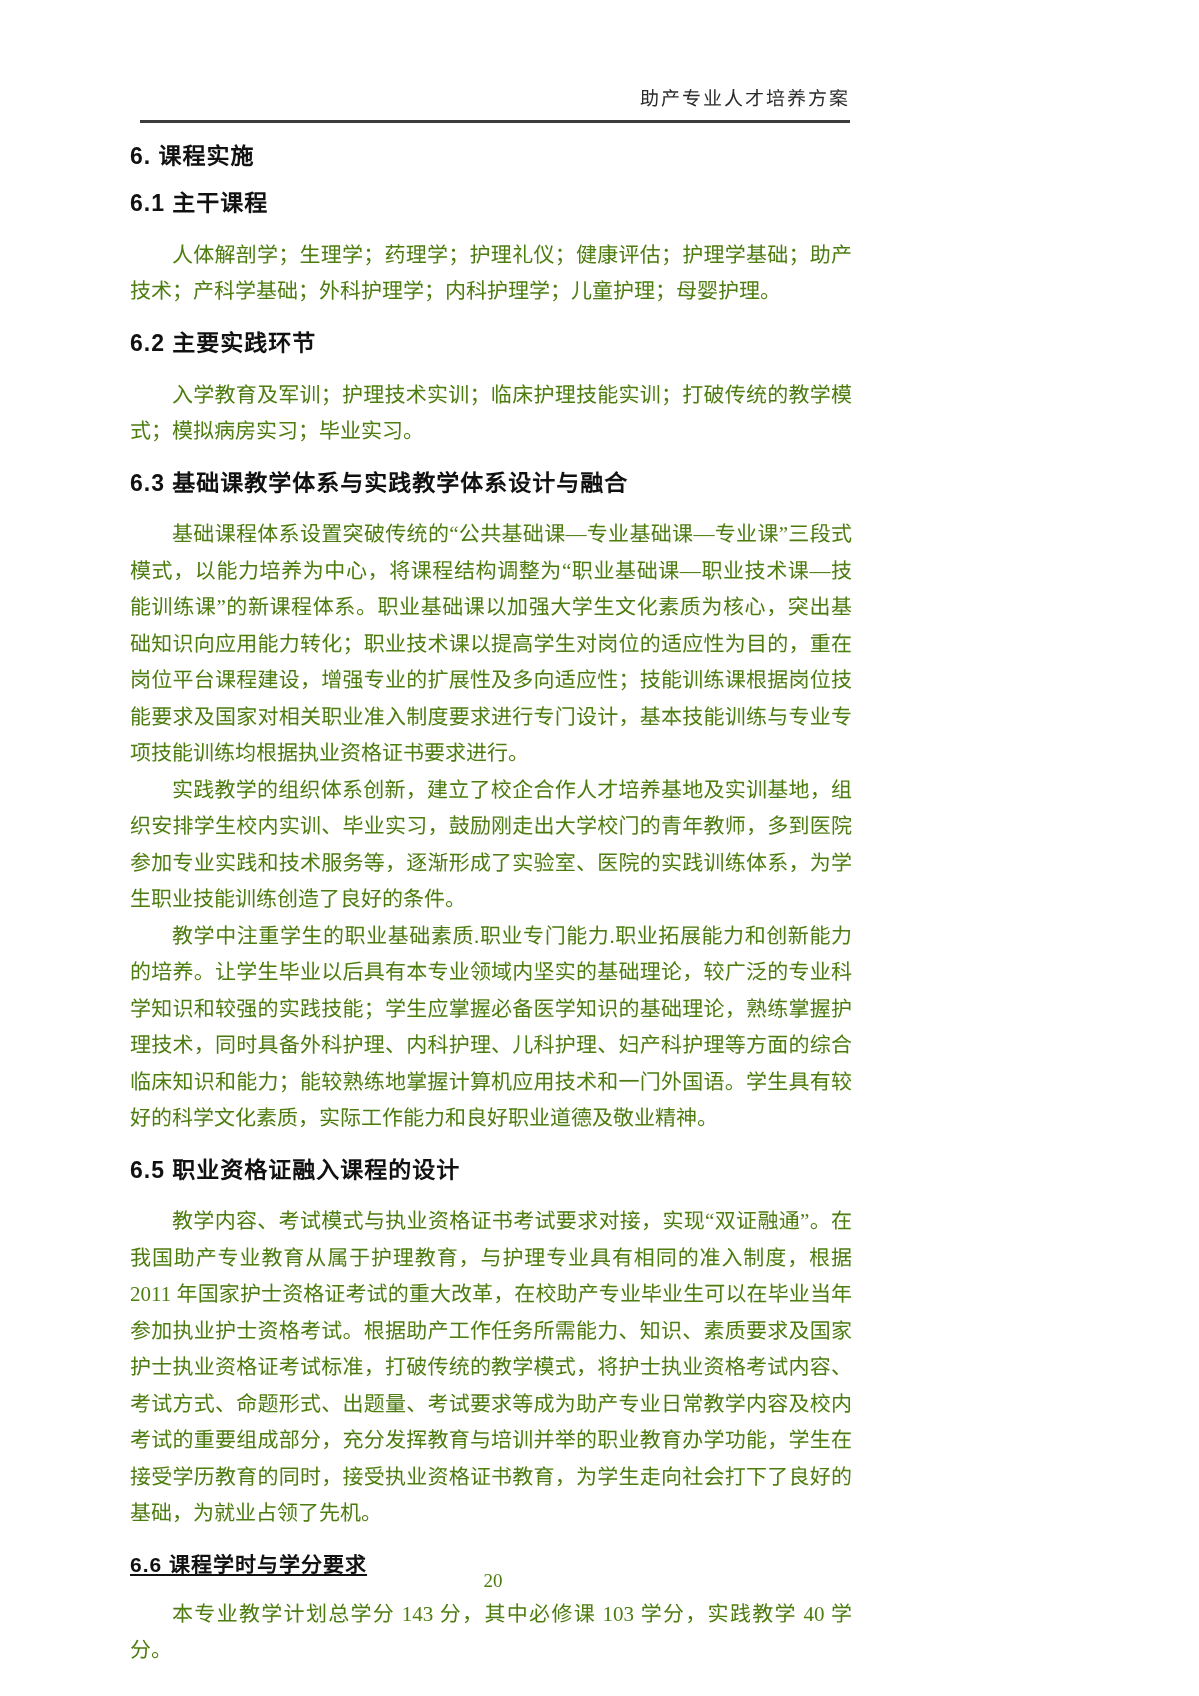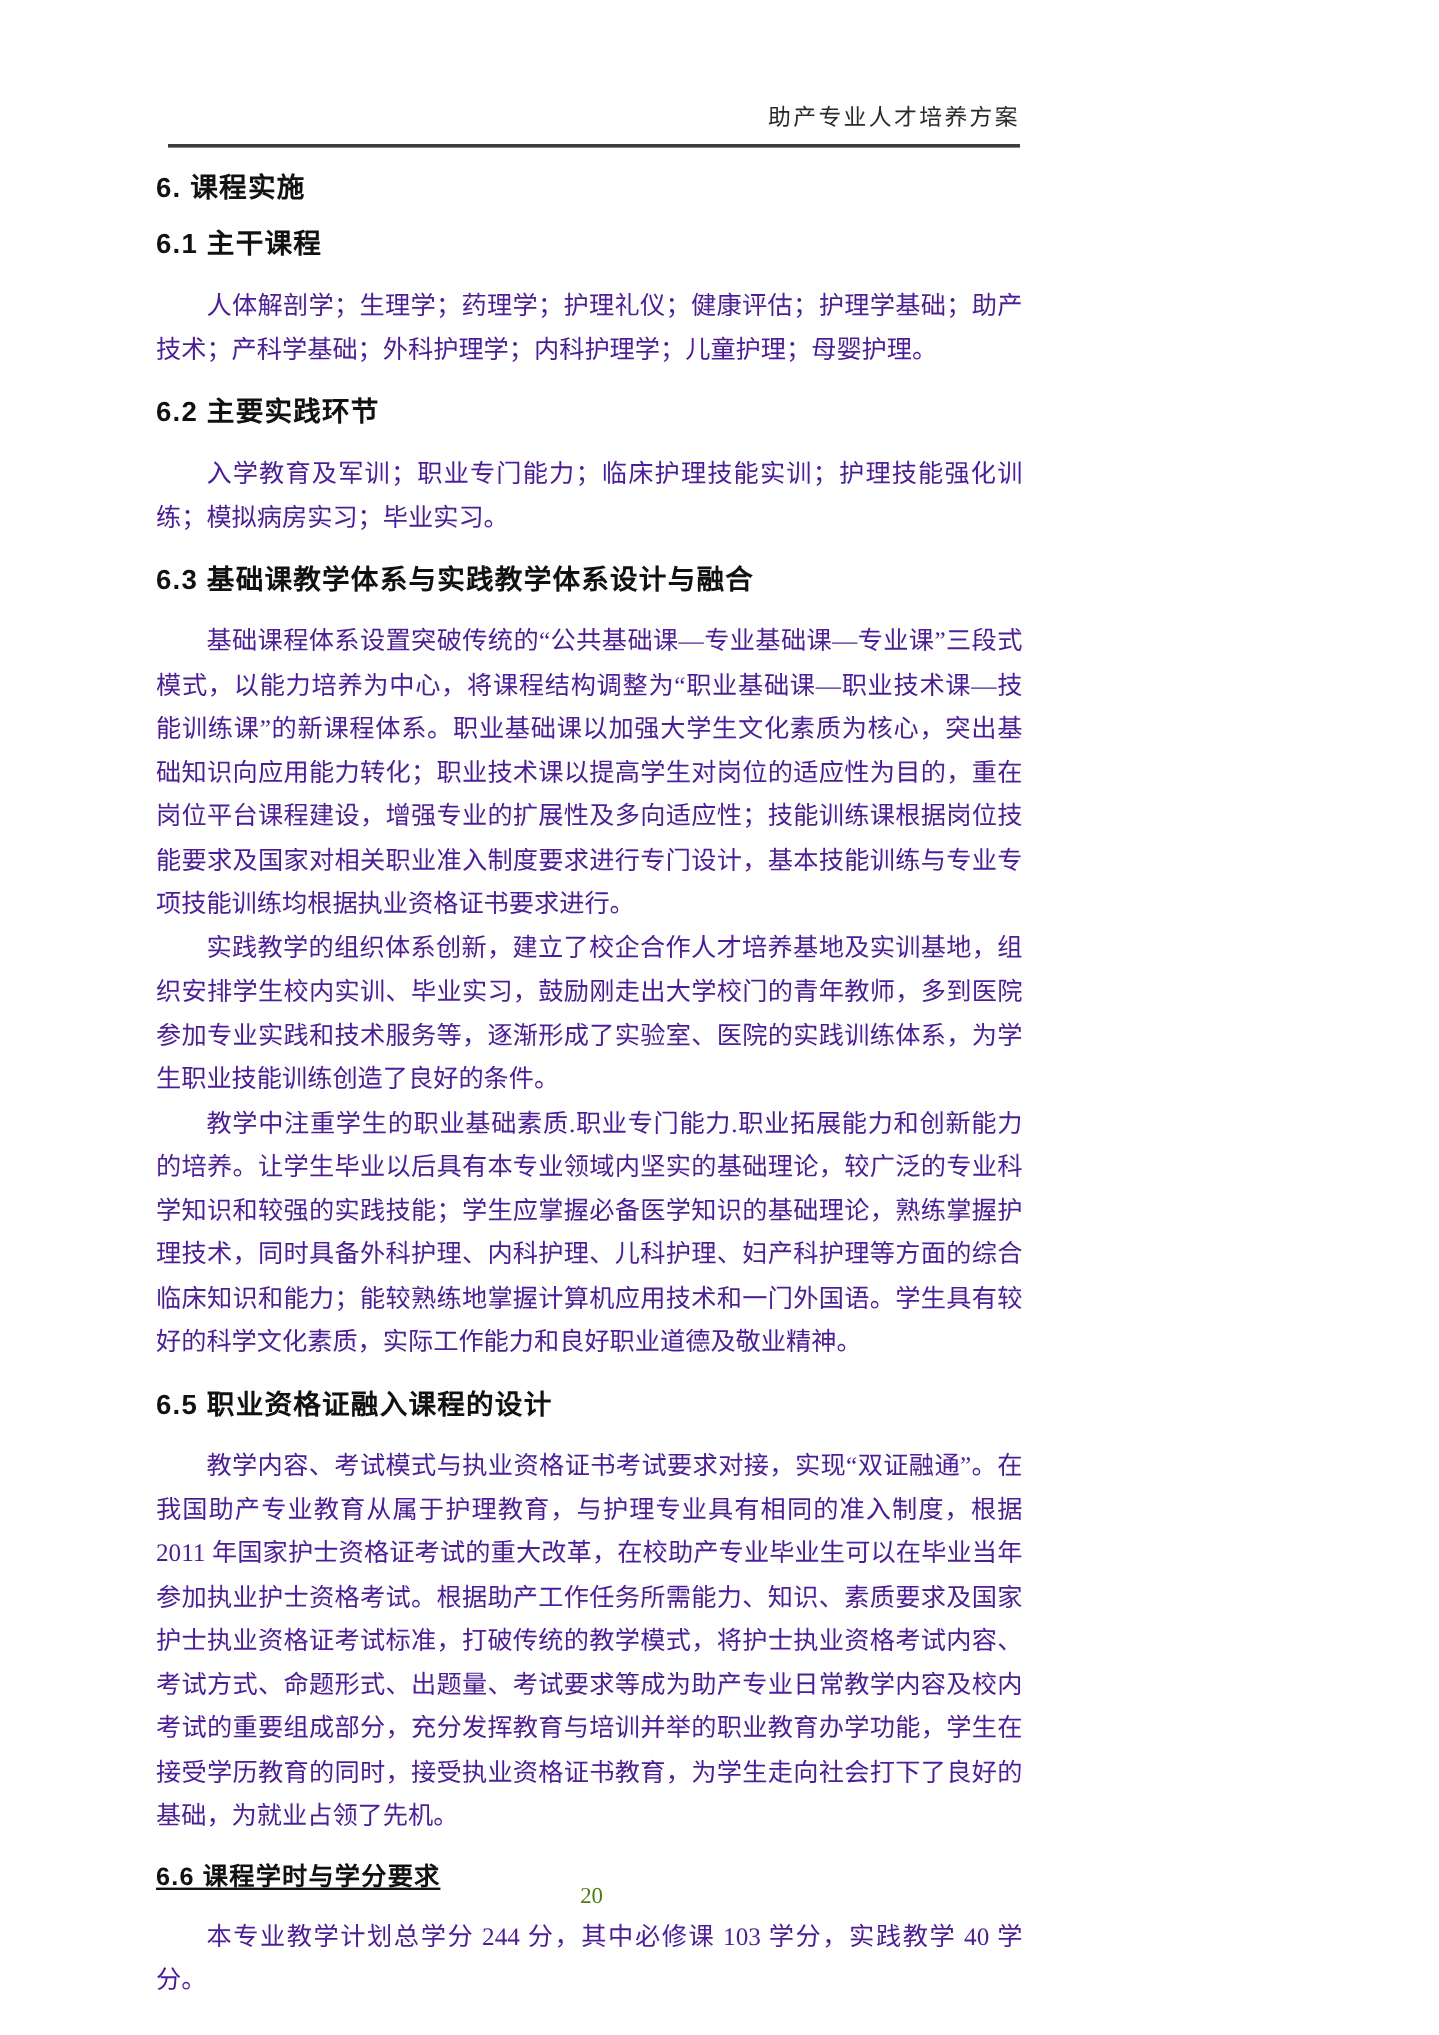--- a/index.html
+++ b/index.html
@@ -42,21 +42,21 @@
   .sec-heading.small {
     font-size: 21px;
     text-decoration: underline;
   }
   .para {
     font-size: 21px;
     line-height: 36.5px;
     text-align: justify;
     text-indent: 2em;
     margin: 0;
-    color: #4c1d95;
+    color: #4d7c0f;
   }
   .page-number {
     position: absolute;
     top: 1570px;
     left: 0;
     right: 0;
     text-align: center;
     font-size: 19px;
     color: #4d7c0f;
   }
@@ -69,31 +69,31 @@
   <div class="doc-header">助产专业人才培养方案</div>
 
   <div class="content">
 
     <h2 class="sec-heading">6. 课程实施</h2>
 
     <h2 class="sec-heading">6.1 主干课程</h2>
     <p class="para">人体解剖学；生理学；药理学；护理礼仪；健康评估；护理学基础；助产技术；产科学基础；外科护理学；内科护理学；儿童护理；母婴护理。</p>
 
     <h2 class="sec-heading">6.2 主要实践环节</h2>
-    <p class="para">入学教育及军训；职业专门能力；临床护理技能实训；护理技能强化训练；模拟病房实习；毕业实习。</p>
+    <p class="para">入学教育及军训；护理技术实训；临床护理技能实训；打破传统的教学模式；模拟病房实习；毕业实习。</p>
 
     <h2 class="sec-heading">6.3 基础课教学体系与实践教学体系设计与融合</h2>
     <p class="para">基础课程体系设置突破传统的“公共基础课—专业基础课—专业课”三段式模式，以能力培养为中心，将课程结构调整为“职业基础课—职业技术课—技能训练课”的新课程体系。职业基础课以加强大学生文化素质为核心，突出基础知识向应用能力转化；职业技术课以提高学生对岗位的适应性为目的，重在岗位平台课程建设，增强专业的扩展性及多向适应性；技能训练课根据岗位技能要求及国家对相关职业准入制度要求进行专门设计，基本技能训练与专业专项技能训练均根据执业资格证书要求进行。</p>
     <p class="para">实践教学的组织体系创新，建立了校企合作人才培养基地及实训基地，组织安排学生校内实训、毕业实习，鼓励刚走出大学校门的青年教师，多到医院参加专业实践和技术服务等，逐渐形成了实验室、医院的实践训练体系，为学生职业技能训练创造了良好的条件。</p>
 
     <p class="para">教学中注重学生的职业基础素质.职业专门能力.职业拓展能力和创新能力的培养。让学生毕业以后具有本专业领域内坚实的基础理论，较广泛的专业科学知识和较强的实践技能；学生应掌握必备医学知识的基础理论，熟练掌握护理技术，同时具备外科护理、内科护理、儿科护理、妇产科护理等方面的综合临床知识和能力；能较熟练地掌握计算机应用技术和一门外国语。学生具有较好的科学文化素质，实际工作能力和良好职业道德及敬业精神。</p>
 
     <h2 class="sec-heading">6.5 职业资格证融入课程的设计</h2>
     <p class="para">教学内容、考试模式与执业资格证书考试要求对接，实现“双证融通”。在我国助产专业教育从属于护理教育，与护理专业具有相同的准入制度，根据 2011 年国家护士资格证考试的重大改革，在校助产专业毕业生可以在毕业当年参加执业护士资格考试。根据助产工作任务所需能力、知识、素质要求及国家护士执业资格证考试标准，打破传统的教学模式，将护士执业资格考试内容、考试方式、命题形式、出题量、考试要求等成为助产专业日常教学内容及校内考试的重要组成部分，充分发挥教育与培训并举的职业教育办学功能，学生在接受学历教育的同时，接受执业资格证书教育，为学生走向社会打下了良好的基础，为就业占领了先机。</p>
 
     <h2 class="sec-heading small">6.6 课程学时与学分要求</h2>
-    <p class="para">本专业教学计划总学分 244 分，其中必修课 103 学分，实践教学 40 学分。</p>
+    <p class="para">本专业教学计划总学分 143 分，其中必修课 103 学分，实践教学 40 学分。</p>
 
   </div>
 
   <div class="page-number">20</div>
 
 </div>
 
 </body></html>

